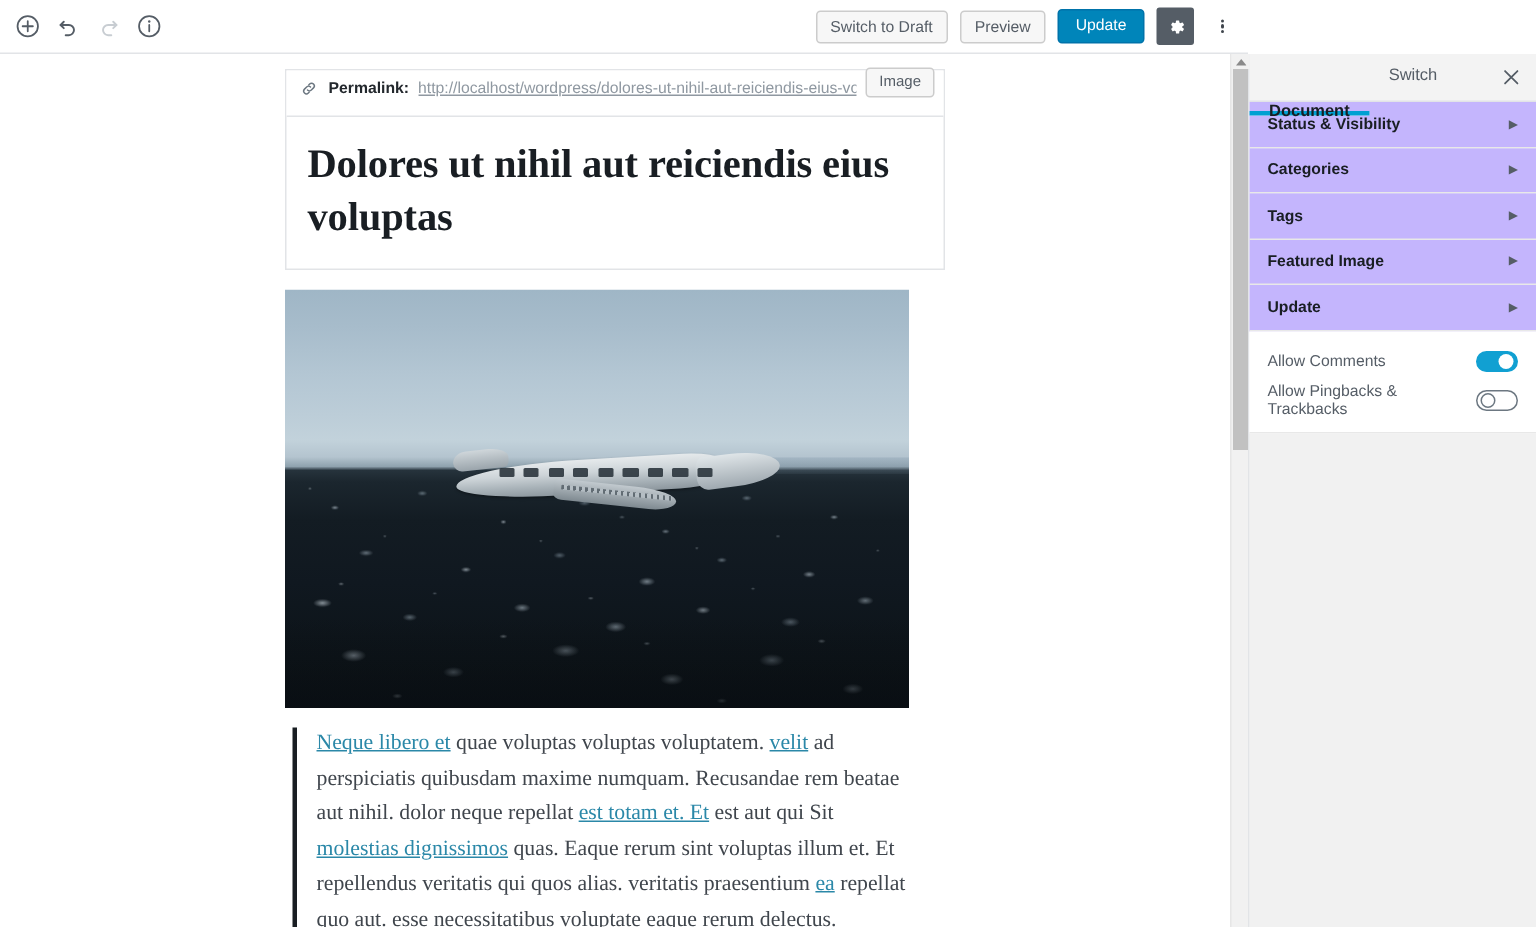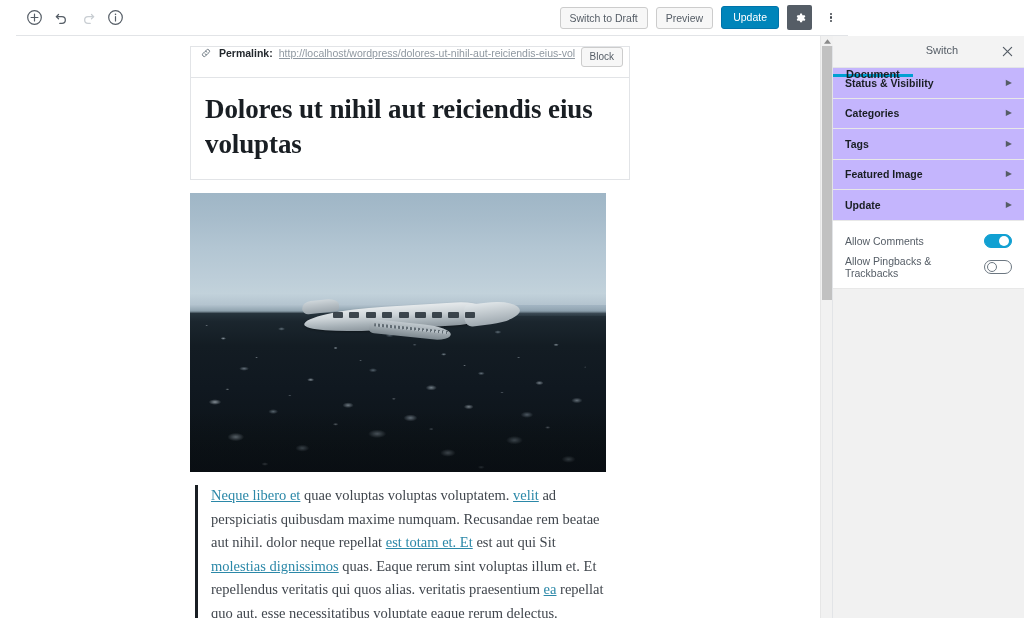--- a/index.html
+++ b/index.html
@@ -7,21 +7,21 @@
     margin: 0; padding: 0;
     width: 1024px; height: 618px;
     overflow: hidden;
     background: #ffffff;
     font-family: "Liberation Sans", sans-serif;
     -webkit-font-smoothing: antialiased;
   }
 
   
   .toolbar {
-    position: absolute; top: 0; left: 16px;
+    position: absolute; top: 0; left: 0;
     width: 832px; height: 36px;
     background: #ffffff;
     border-bottom: 1px solid #e2e4e7;
     display: flex; align-items: center;
     z-index: 40;
   }
   .tb-left { display: flex; align-items: center; padding-left: 5px; gap: 1px; }
   .tb-btn {
     width: 26px; height: 26px;
     display: flex; align-items: center; justify-content: center;
@@ -80,22 +80,22 @@
   }
 
   
   .title-block {
     border: 1px solid #e2e4e7;
     background: #ffffff;
   }
   .permalink-row {
     height: 31px;
     border-bottom: 1px solid #e2e4e7;
-    display: flex; align-items: flex-start;
-    padding: 0 6px 0 9px;
+    display: flex; align-items: flex-end;
+    padding: 0 6px 12px 9px;
     background: #ffffff;
   }
   .link-icon { color: #6c7781; margin-right: 7px; display: flex; }
   .permalink-label {
     font-size: 10.5px; color: #23282d; font-weight: 600;
     margin-right: 6px; white-space: nowrap;
   }
   .permalink-url {
     font-size: 10.5px; color: #8f98a1;
     text-decoration: underline;
@@ -442,21 +442,21 @@
     <div class="title-block">
       <div class="permalink-row">
         <span class="link-icon">
           <svg width="12" height="12" viewBox="0 0 20 20" fill="none" stroke="currentColor" stroke-width="1.6">
             <path d="M8.3 11.7a3 3 0 0 0 4.3 0l2.4-2.4a3 3 0 0 0-4.3-4.3l-1 1" stroke-linecap="round"></path>
             <path d="M11.7 8.3a3 3 0 0 0-4.3 0L5 10.7a3 3 0 0 0 4.3 4.3l1-1" stroke-linecap="round"></path>
           </svg>
         </span>
         <span class="permalink-label">Permalink:</span>
         <a class="permalink-url" href="#">http://localhost/wordpress/dolores-ut-nihil-aut-reiciendis-eius-voluptas/</a>
-        <button class="copy-btn">Block</button>
+        <button class="copy-btn">Image</button>
       </div>
       <h1 class="post-title">Dolores ut nihil aut reiciendis eius voluptas</h1>
     </div>
 
     <div class="image-block">
       <div class="photo">
         <div class="ridge"></div>
         <div class="speck a"></div>
         <div class="speck b"></div>
         <div class="plane">

